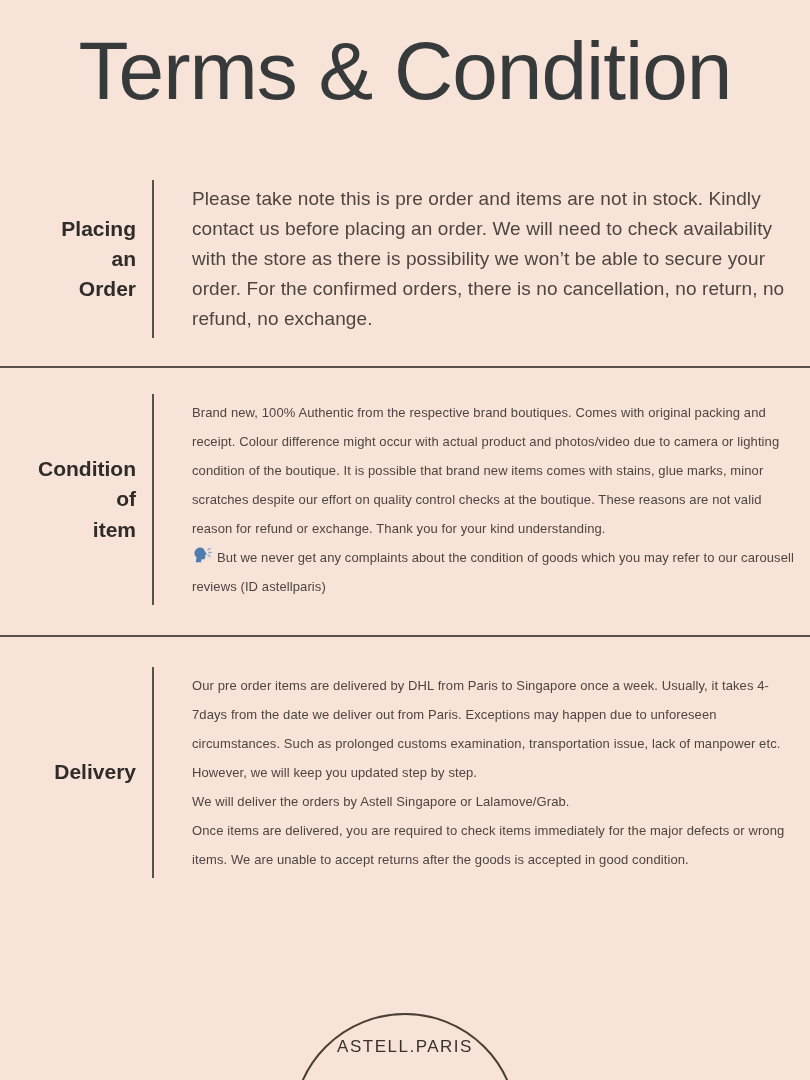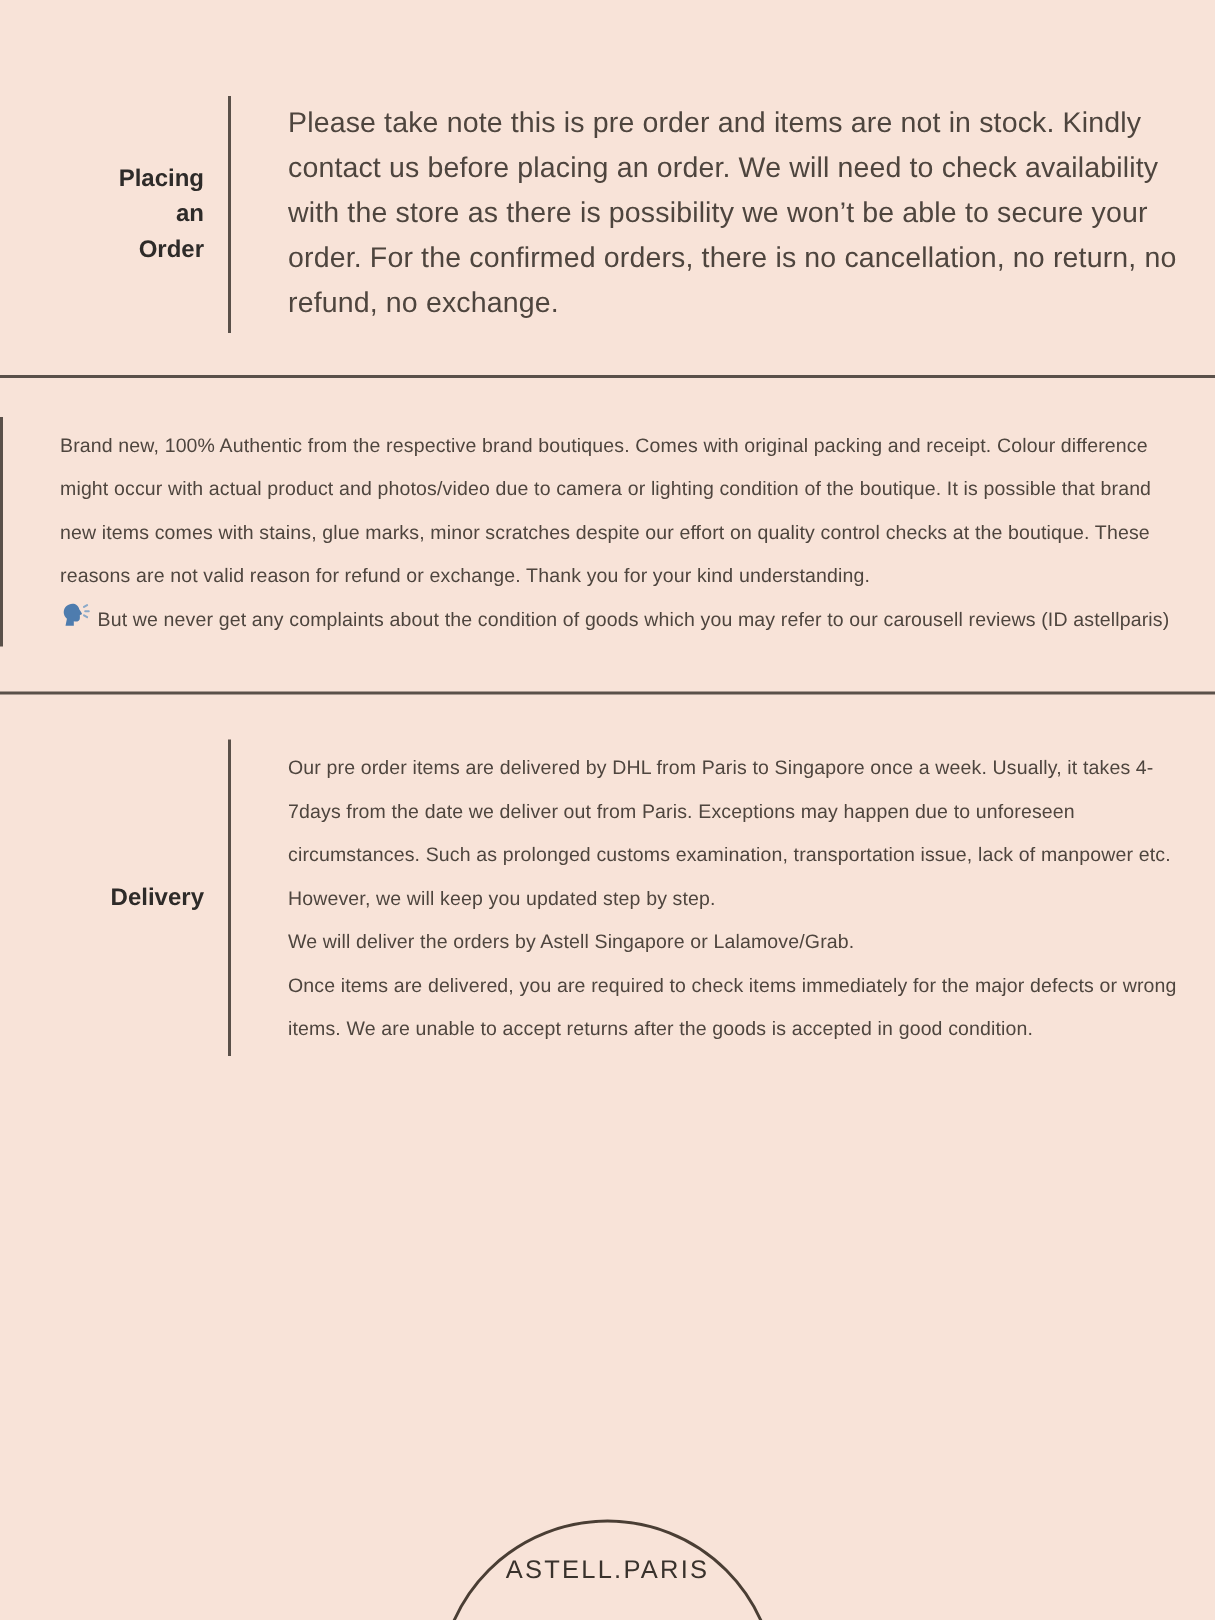--- a/index.html
+++ b/index.html
@@ -33,21 +33,21 @@
   .row{
     display:flex;
     align-items:center;
   }
   .row .label{
     flex:0 0 152px;
     width:152px;
     padding-right:16px;
     text-align:right;
     font-weight:bold;
-    font-size:16px;
+    font-size:21px;
     line-height:1.45;
     color:var(--label-color);
     white-space:pre-line;
   }
   .row .body{
     flex:1;
     border-left:2px solid var(--line-color);
     padding:4px 0 4px 38px;
     margin-right:16px;
   }
@@ -89,33 +89,37 @@
     font-size:17px;
     letter-spacing:1.5px;
     color:#39322c;
   }
 </style>
 </head>
 <body>
 
 <div class="page">
 
+  <h1 class="title">Terms &amp; Condition</h1>
 
   <section class="row s1">
     <div class="label">Placing
 an
 Order</div>
     <div class="body">
       <p class="text">Please take note this is pre order and items are not in stock. Kindly contact us before placing an order. We will need to check availability with the store as there is possibility we won’t be able to secure your order. For the confirmed orders, there is no cancellation, no return, no refund, no exchange.</p>
     </div>
   </section>
 
   <div class="divider d1"></div>
 
   <section class="row s2">
+    <div class="label">Condition
+of
+item</div>
     <div class="body">
       <p class="text"><span>Brand new, 100% Authentic from the respective brand boutiques. Comes with original packing and receipt. Colour difference might occur with actual product and photos/video due to camera or lighting condition of the boutique. It is possible that brand new items comes with stains, glue marks, minor scratches despite our effort on quality control checks at the boutique. These reasons are not valid reason for refund or exchange. Thank you for your kind understanding.</span><br>
         <span class="emoji"><svg width="20" height="19" viewBox="0 0 24 24" aria-hidden="true">
               <path fill="#4e7cae" d="M4.6 4.1 C8.2 0.4 14.6 1.1 15.6 6.6 L17.6 9.6 C18.1 10.3 17.8 10.9 16.9 11.1 L16.1 11.3 L16.1 14.1 C16.1 16.6 13.5 17.4 11 16.7 L11 20.5 L4 20.5 L5.2 14.6 C1.7 11.5 1.8 6.9 4.6 4.1 Z"></path>
               <g stroke="#8aa9c9" stroke-width="1.7" stroke-linecap="round">
                 <line x1="19.6" y1="4.6" x2="22.2" y2="3.1"></line>
                 <line x1="20.6" y1="8.2" x2="23.6" y2="8.2"></line>
                 <line x1="19.6" y1="11.6" x2="22.2" y2="13.2"></line>
               </g>
             </svg></span><span>But we never get any complaints about the condition of goods which you may refer to our carousell reviews (ID astellparis)</span></p>

